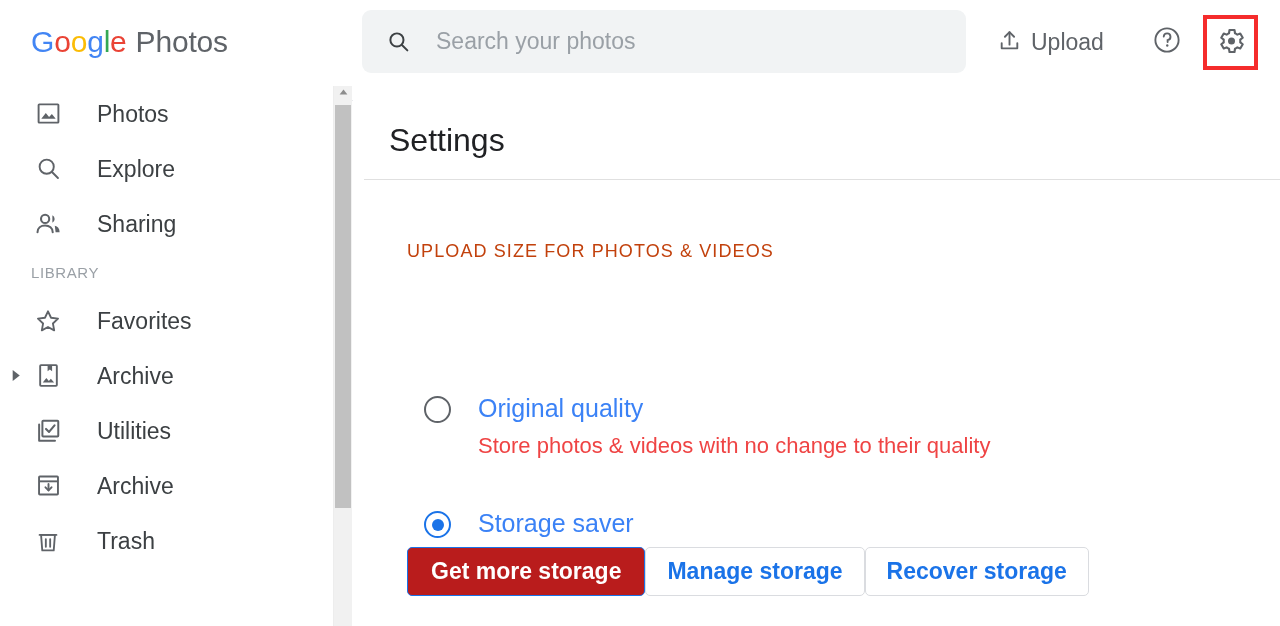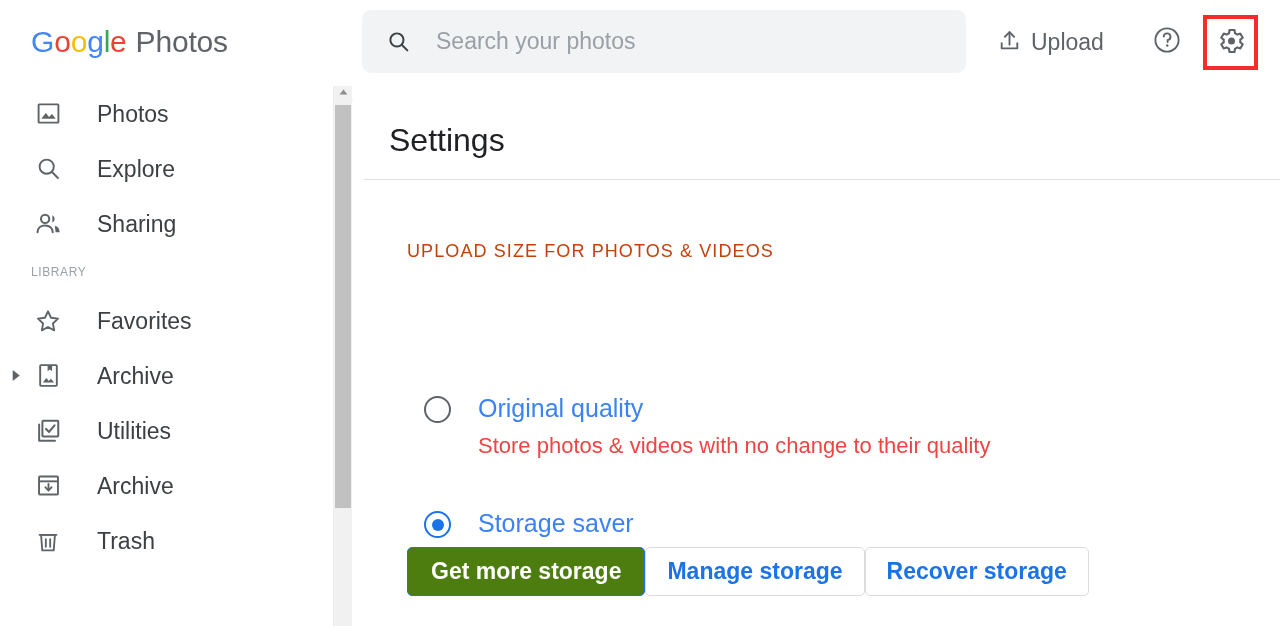--- a/index.html
+++ b/index.html
@@ -134,21 +134,21 @@
     position: absolute;
     left: 10px;
     width: 12px; height: 12px;
     display: flex; align-items: center; justify-content: center;
   }
   .section-label {
     position: relative;
     height: 42px;
     display: flex; align-items: center;
     padding-left: 31px;
-    font-size: 12px;
+    font-size: 15px;
     color: #9aa0a6;
     letter-spacing: 0.6px;
     user-select: none;
   }
 
   
   .scroll-track {
     position: absolute;
     top: 86px; left: 333px;
     width: 19px; height: 540px;
@@ -257,21 +257,21 @@
     height: 49px;
     border-radius: 5px;
     font-family: "Liberation Sans", sans-serif;
     font-size: 23px;
     display: flex; align-items: center; justify-content: center;
     cursor: pointer;
     white-space: nowrap;
     user-select: none;
   }
   .btn-primary {
-    background: #4d7c0f;
+    background: #b91c1c;
     color: #ffffff;
     border: 1px solid #1a73e8;
     font-weight: bold;
     padding: 0 23px;
   }
   .btn-outline {
     background: #ffffff;
     color: #1a73e8;
     border: 1px solid #dadce0;
     font-weight: bold;

